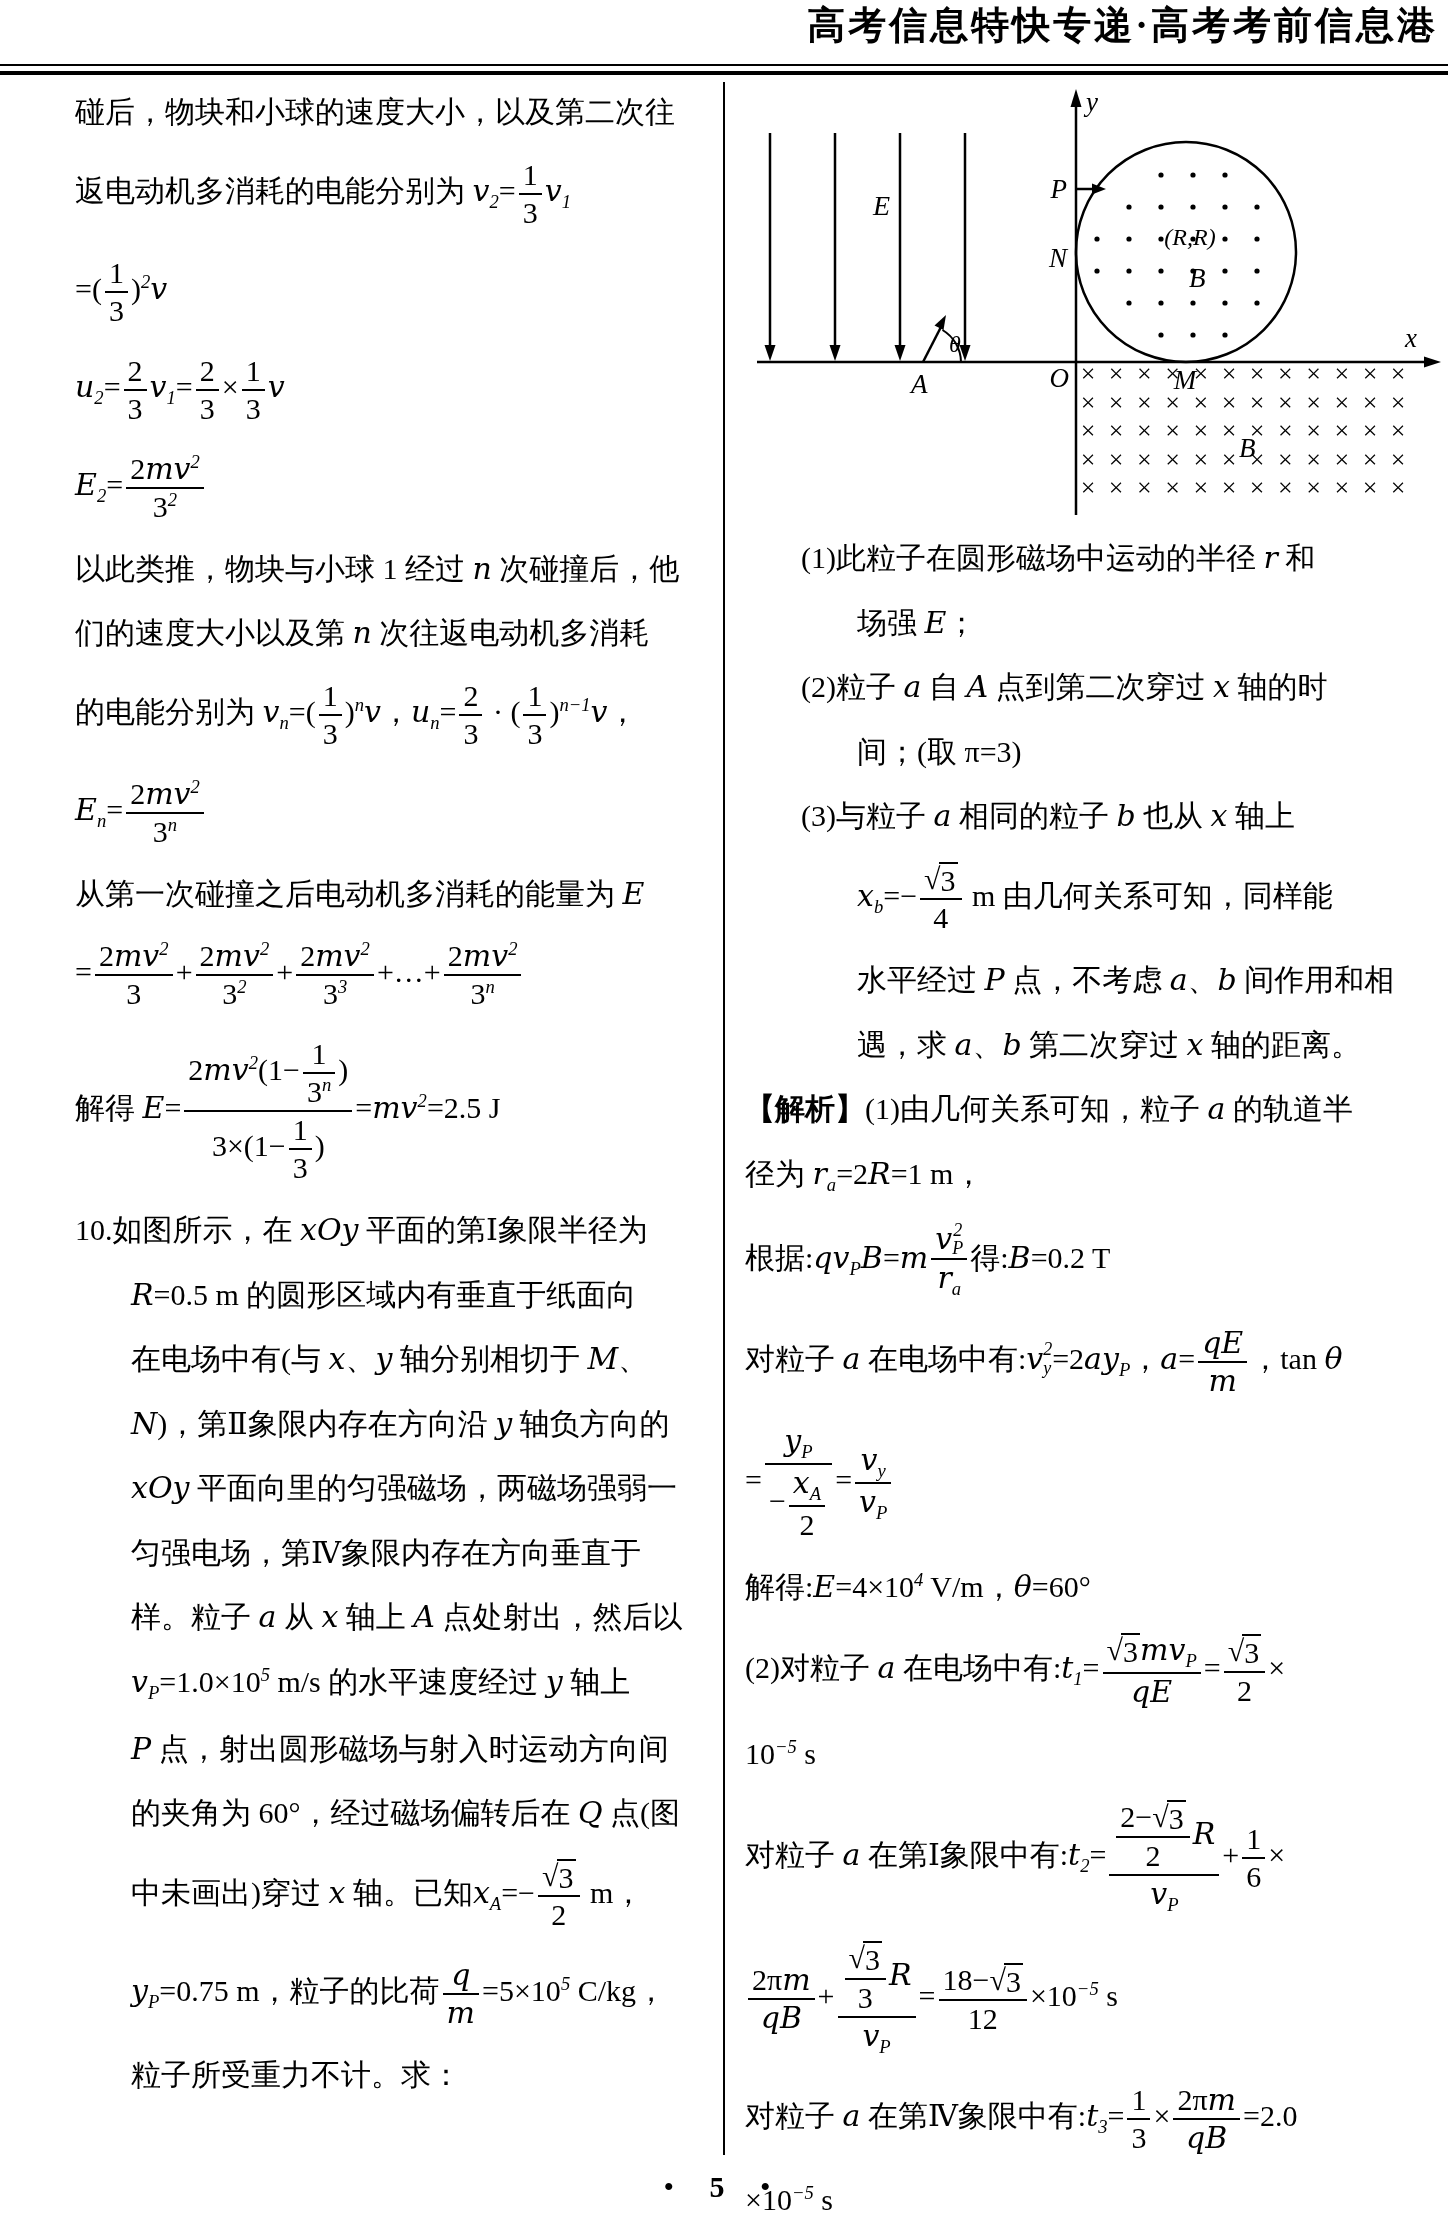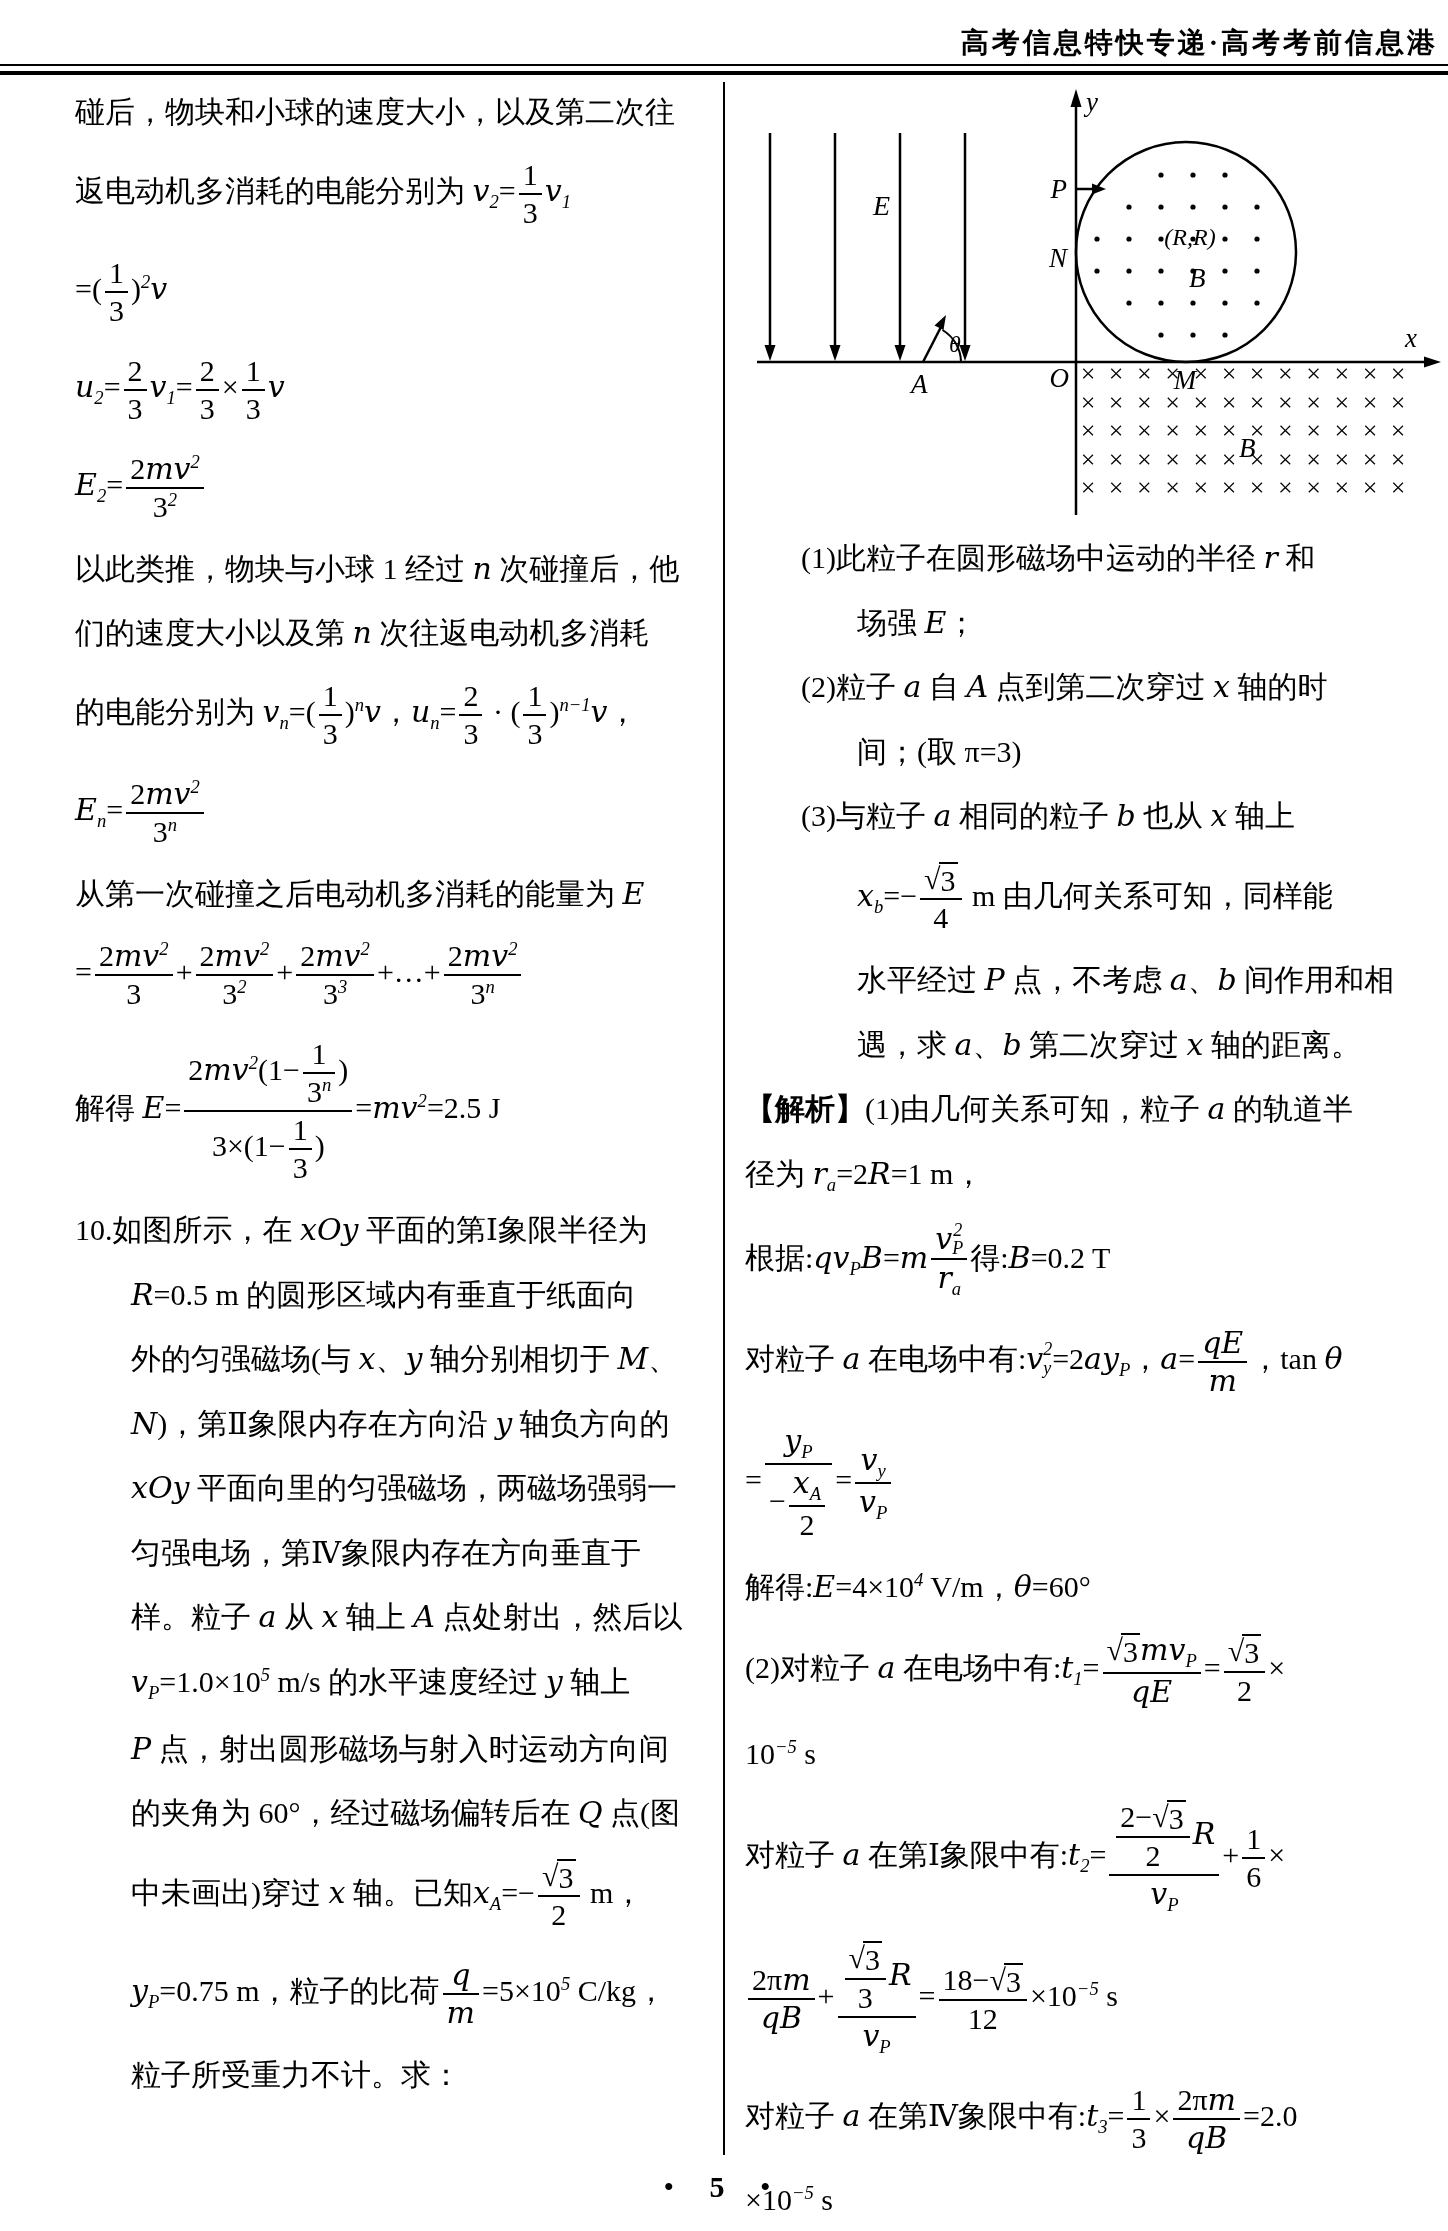--- a/index.html
+++ b/index.html
@@ -1,21 +1,21 @@
 <!DOCTYPE html>
 <html><head>
 <meta charset="utf-8">
 <style>
   html,body{margin:0;padding:0;}
   body{
     width:1448px;height:2231px;position:relative;background:#ffffff;color:#000;
     font-family:"Liberation Serif","DejaVu Serif",serif;overflow:hidden;
   }
   .page-header{
-    position:absolute;top:24px;right:10px;font-size:28px;font-weight:bold;
+    position:absolute;top:0;right:10px;font-size:38px;font-weight:bold;
     letter-spacing:3px;white-space:nowrap;
   }
   .rule-thin{position:absolute;left:0;top:64px;width:1448px;height:2px;background:#000;}
   .rule-thick{position:absolute;left:0;top:71px;width:1448px;height:4px;background:#000;}
   .divider{position:absolute;left:723px;top:82px;width:2px;height:2073px;background:#000;}
   .col-left{position:absolute;left:30px;top:92px;width:692px;font-size:30px;margin-left:45px;}
   .col-right{position:absolute;left:745px;top:538px;width:700px;font-size:30px;}
   .ln{margin-bottom:24px;text-align:justify;line-height:1.35;}
   .ind1{padding-left:56px;}
   .ind2{padding-left:112px;}
@@ -53,21 +53,21 @@
     <div class="ln"><span class="it">E</span><span class="sub">2</span><span class="rm">=</span><span class="frac"><span class="num"><span class="rm">2</span><span class="it">mv</span><span class="sup">2</span></span><span class="den"><span class="rm">3</span><span class="sup">2</span></span></span></div>
     <div class="ln"><span class="rm">以此类推，物块与小球 1 经过 </span><span class="it">n</span><span class="rm"> 次碰撞后，他</span></div>
     <div class="ln"><span class="rm">们的速度大小以及第 </span><span class="it">n</span><span class="rm"> 次往返电动机多消耗</span></div>
     <div class="ln"><span class="rm">的电能分别为 </span><span class="it">v</span><span class="sub">n</span><span class="rm">=(</span><span class="frac"><span class="num"><span class="rm">1</span></span><span class="den"><span class="rm">3</span></span></span><span class="rm">)</span><span class="sup">n</span><span class="it">v</span><span class="rm">，</span><span class="it">u</span><span class="sub">n</span><span class="rm">=</span><span class="frac"><span class="num"><span class="rm">2</span></span><span class="den"><span class="rm">3</span></span></span><span class="rm"> · (</span><span class="frac"><span class="num"><span class="rm">1</span></span><span class="den"><span class="rm">3</span></span></span><span class="rm">)</span><span class="sup">n−1</span><span class="it">v</span><span class="rm">，</span></div>
     <div class="ln"><span class="it">E</span><span class="sub">n</span><span class="rm">=</span><span class="frac"><span class="num"><span class="rm">2</span><span class="it">mv</span><span class="sup">2</span></span><span class="den"><span class="rm">3</span><span class="sup">n</span></span></span></div>
     <div class="ln"><span class="rm">从第一次碰撞之后电动机多消耗的能量为 </span><span class="it">E</span></div>
     <div class="ln"><span class="rm">=</span><span class="frac"><span class="num"><span class="rm">2</span><span class="it">mv</span><span class="sup">2</span></span><span class="den"><span class="rm">3</span></span></span><span class="rm">+</span><span class="frac"><span class="num"><span class="rm">2</span><span class="it">mv</span><span class="sup">2</span></span><span class="den"><span class="rm">3</span><span class="sup">2</span></span></span><span class="rm">+</span><span class="frac"><span class="num"><span class="rm">2</span><span class="it">mv</span><span class="sup">2</span></span><span class="den"><span class="rm">3</span><span class="sup">3</span></span></span><span class="rm">+…+</span><span class="frac"><span class="num"><span class="rm">2</span><span class="it">mv</span><span class="sup">2</span></span><span class="den"><span class="rm">3</span><span class="sup">n</span></span></span></div>
     <div class="ln"><span class="rm">解得 </span><span class="it">E</span><span class="rm">=</span><span class="frac"><span class="num"><span class="rm">2</span><span class="it">mv</span><span class="sup">2</span><span class="rm">(1−</span><span class="frac"><span class="num"><span class="rm">1</span></span><span class="den"><span class="rm">3</span><span class="sup">n</span></span></span><span class="rm">)</span></span><span class="den"><span class="rm">3×(1−</span><span class="frac"><span class="num"><span class="rm">1</span></span><span class="den"><span class="rm">3</span></span></span><span class="rm">)</span></span></span><span class="rm">=</span><span class="it">mv</span><span class="sup">2</span><span class="rm">=2.5 J</span></div>
     <div class="ln"><span class="rm">10.如图所示，在 </span><span class="it">xOy</span><span class="rm"> 平面的第Ⅰ象限半径为</span></div>
     <div class="ln ind1"><span class="it">R</span><span class="rm">=0.5 m 的圆形区域内有垂直于纸面向</span></div>
-    <div class="ln ind1"><span class="rm">外的匀强磁场(与 </span><span class="it">x</span><span class="rm">、</span><span class="it">y</span><span class="rm"> 轴分别相切于 </span><span class="it">M</span><span class="rm">、</span></div>
+    <div class="ln ind1"><span class="rm">在电场中有(与 </span><span class="it">x</span><span class="rm">、</span><span class="it">y</span><span class="rm"> 轴分别相切于 </span><span class="it">M</span><span class="rm">、</span></div>
     <div class="ln ind1"><span class="it">N</span><span class="rm">)，第Ⅱ象限内存在方向沿 </span><span class="it">y</span><span class="rm"> 轴负方向的</span></div>
     <div class="ln ind1"><span class="it">xOy</span><span class="rm"> 平面向里的匀强磁场，两磁场强弱一</span></div>
     <div class="ln ind1"><span class="rm">匀强电场，第Ⅳ象限内存在方向垂直于</span></div>
     <div class="ln ind1"><span class="rm">样。粒子 </span><span class="it">a</span><span class="rm"> 从 </span><span class="it">x</span><span class="rm"> 轴上 </span><span class="it">A</span><span class="rm"> 点处射出，然后以</span></div>
     <div class="ln ind1"><span class="it">v</span><span class="sub">P</span><span class="rm">=1.0×10</span><span class="sup">5</span><span class="rm"> m/s 的水平速度经过 </span><span class="it">y</span><span class="rm"> 轴上</span></div>
     <div class="ln ind1"><span class="it">P</span><span class="rm"> 点，射出圆形磁场与射入时运动方向间</span></div>
     <div class="ln ind1"><span class="rm">的夹角为 60°，经过磁场偏转后在 </span><span class="it">Q</span><span class="rm"> 点(图</span></div>
     <div class="ln ind1"><span class="rm">中未画出)穿过 </span><span class="it">x</span><span class="rm"> 轴。已知</span><span class="it">x</span><span class="sub">A</span><span class="rm">=−</span><span class="frac"><span class="num"><span class="sqrt">
             <span class="rt">√</span>
             <span class="rb"><span class="rm">3</span></span>

